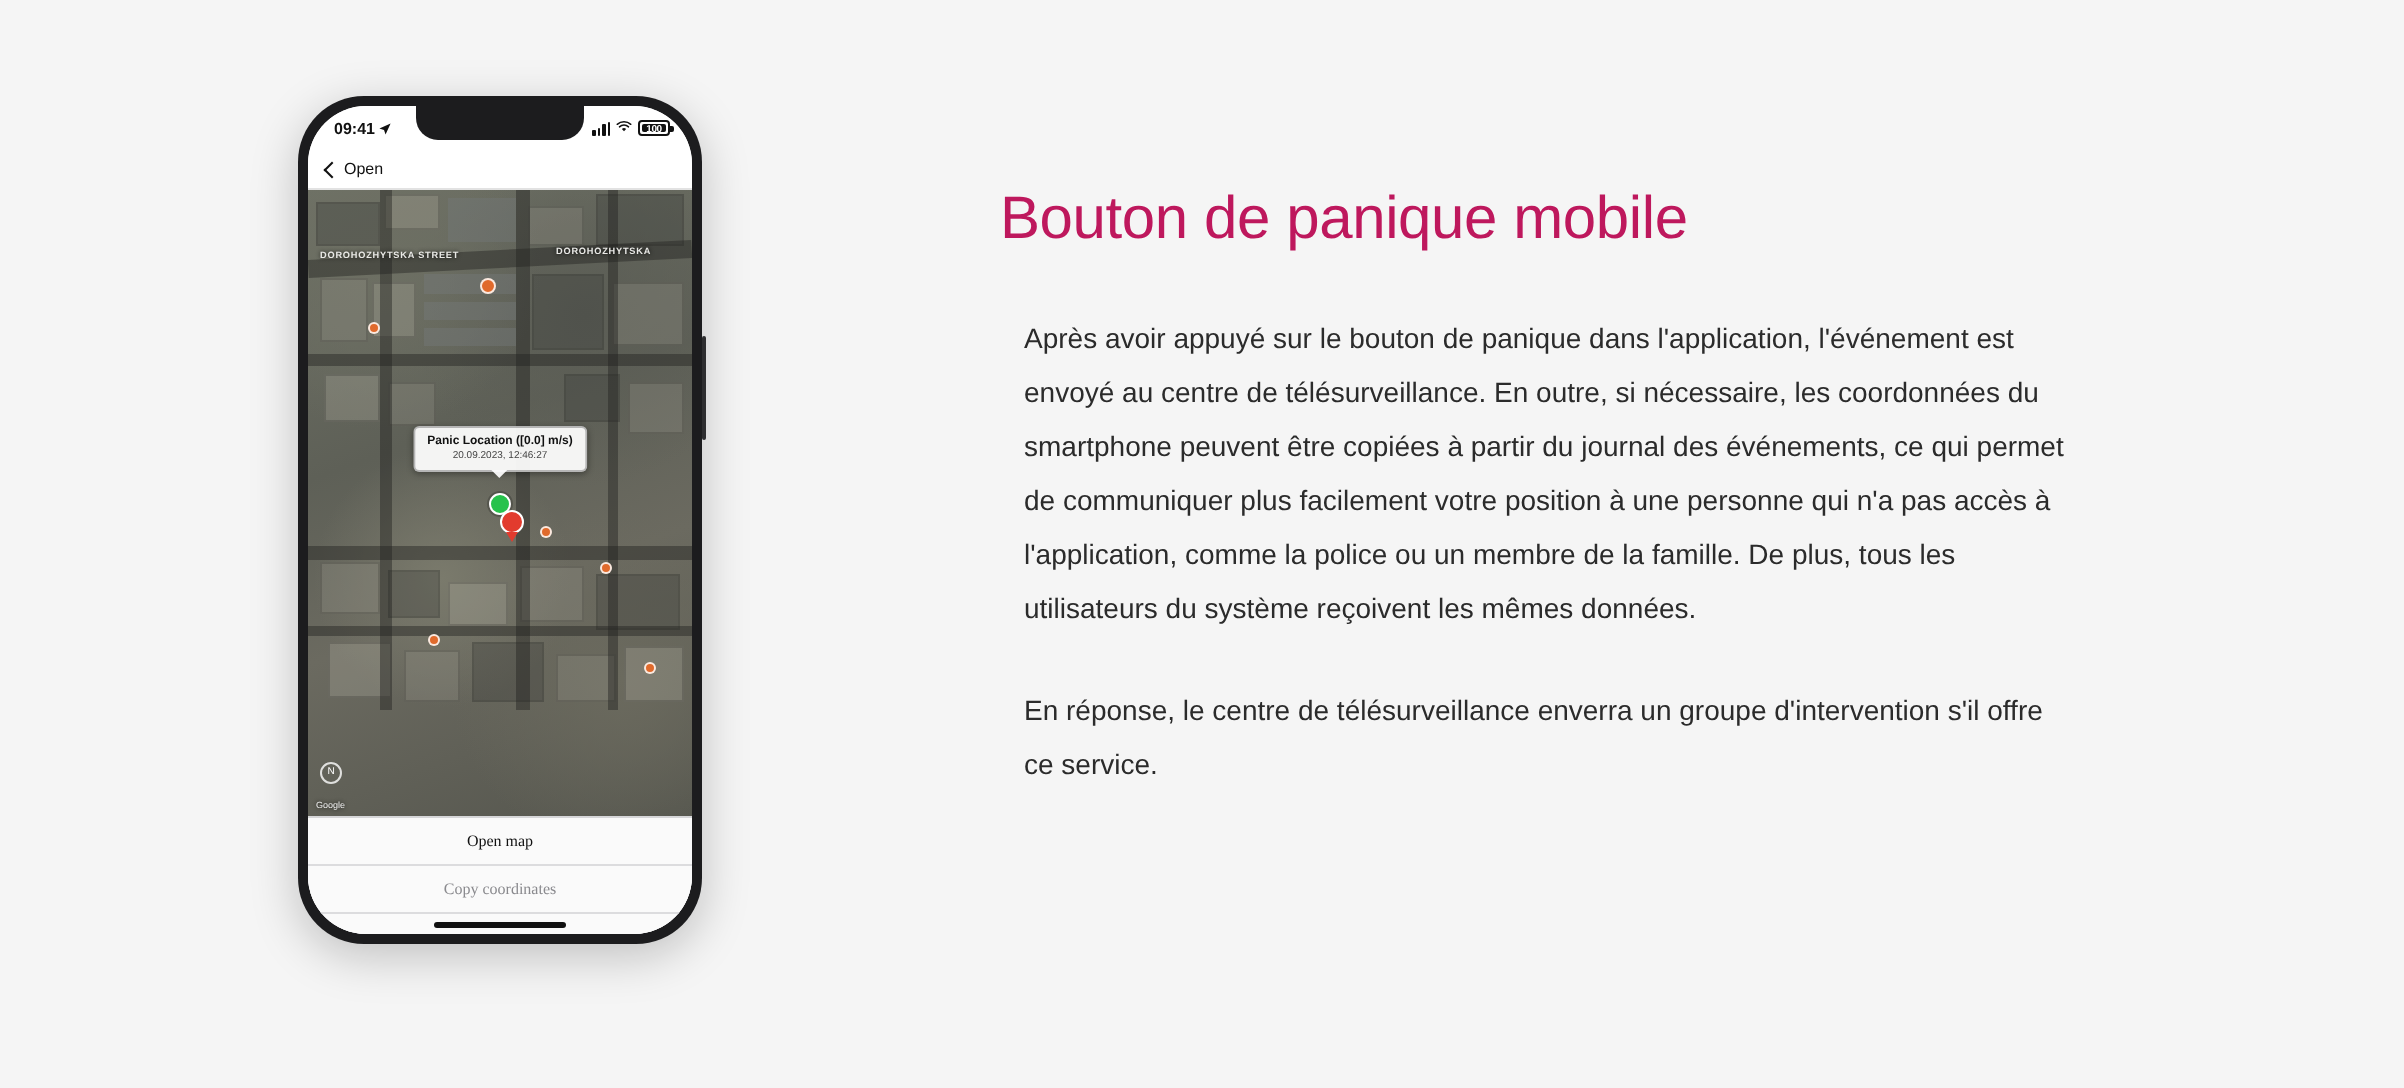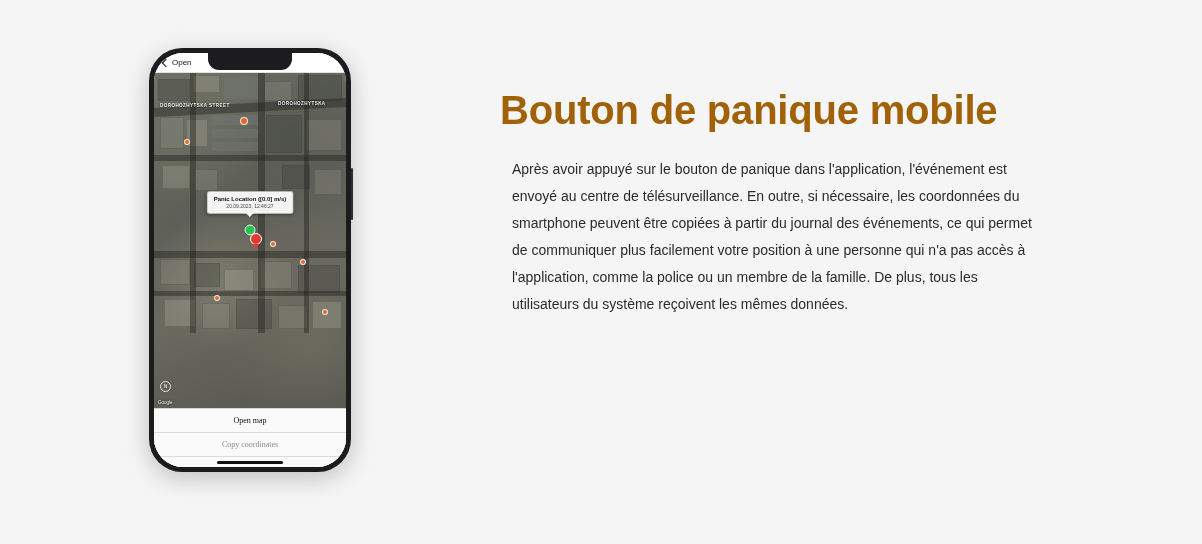--- a/index.html
+++ b/index.html
@@ -369,24 +369,24 @@
     display: block;
     width: 66px;
     height: 3px;
     border-radius: 2px;
     background: #111;
   }
 
   
   h1.title {
     margin: 0 0 28px 0;
-    font-size: 40px;
+    font-size: 30px;
     line-height: 36px;
-    font-weight: bold;
-    color: #a16207;
+    font-weight: normal;
+    color: #be185d;
     letter-spacing: -0.2px;
   }
   p.para {
     margin: 0 0 24px 12px;
     font-size: 14px;
     line-height: 27px;
     color: #2b2b2b;
     max-width: 578px;
   }
   p.para:last-child { margin-bottom: 0; }
@@ -395,20 +395,48 @@
 <body>
 
 <div class="page">
 
   <div class="phone-col">
     <div class="phone">
       <div class="phone-screen">
 
         <div class="notch"></div>
 
+        <div class="status-bar">
+          <div class="status-left">
+            <span>09:41</span>
+            <span class="loc-arrow">
+              <svg viewBox="0 0 10 10" width="7" height="7">
+                  <path d="M9 1 L1 4.6 L4.3 5.7 L5.4 9 Z" fill="#111"></path>
+                </svg>
+            </span>
+          </div>
+          <div class="status-right">
+            <span class="signal-bars">
+                <i></i>
+                <i></i>
+                <i></i>
+                <i></i>
+              </span>
+            <span>
+              <svg viewBox="0 0 12 9" width="8" height="7">
+                <path d="M6 7.6 L4.4 6 a2.3 2.3 0 0 1 3.2 0 Z" fill="#111"></path>
+                <path d="M2.6 4.4 a5 5 0 0 1 6.8 0" stroke="#111" stroke-width="1.1" fill="none" stroke-linecap="round"></path>
+                <path d="M0.9 2.5 a7.6 7.6 0 0 1 10.2 0" stroke="#111" stroke-width="1.1" fill="none" stroke-linecap="round"></path>
+              </svg>
+            </span>
+            <span class="batt">
+              <span class="batt-fill">100</span>
+            </span>
+          </div>
+        </div>
 
         <div class="nav-bar">
           <span class="chev"></span>
           <span>Open</span>
         </div>
 
         <div class="map">
 
           <div class="blocks">
             <div class="blk dark" style="left:4px;  top:6px;   width:30px; height:20px;"></div>
@@ -486,15 +514,16 @@
             </div>
         </div>
 
       </div>
     </div>
   </div>
 
   <div class="text-col">
     <h1 class="title">Bouton de panique mobile</h1>
     <p class="para">Après avoir appuyé sur le bouton de panique dans l'application, l'événement est envoyé au centre de télésurveillance. En outre, si nécessaire, les coordonnées du smartphone peuvent être copiées à partir du journal des événements, ce qui permet de communiquer plus facilement votre position à une personne qui n'a pas accès à l'application, comme la police ou un membre de la famille. De plus, tous les utilisateurs du système reçoivent les mêmes données.</p>
+    <p class="para">En réponse, le centre de télésurveillance enverra un groupe d'intervention s'il offre ce service.</p>
   </div>
 
 </div>
 
 </body></html>

